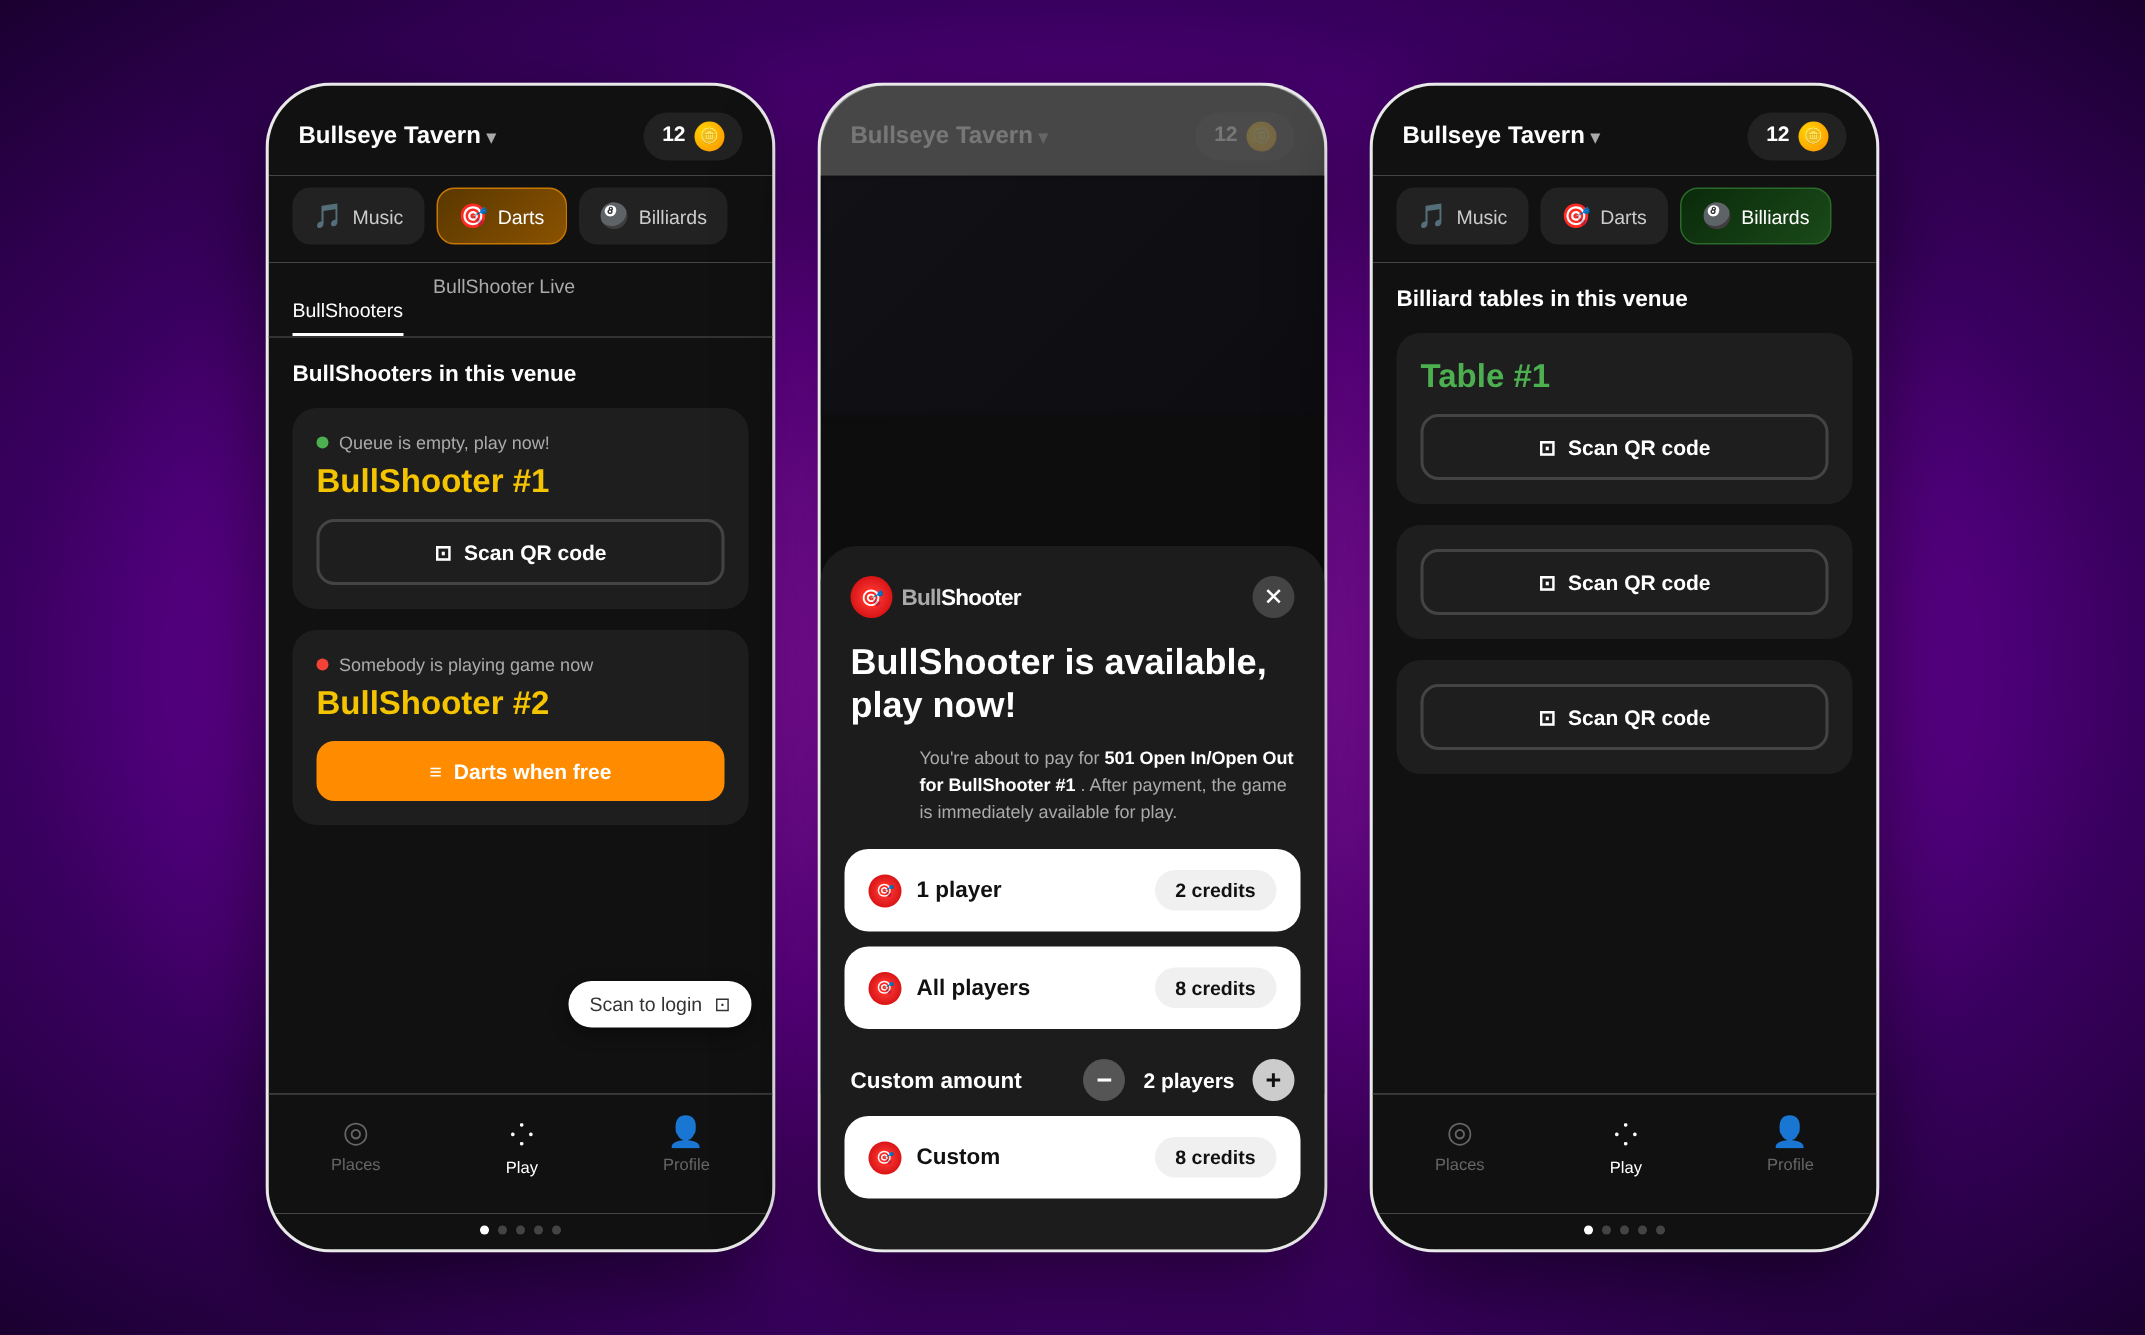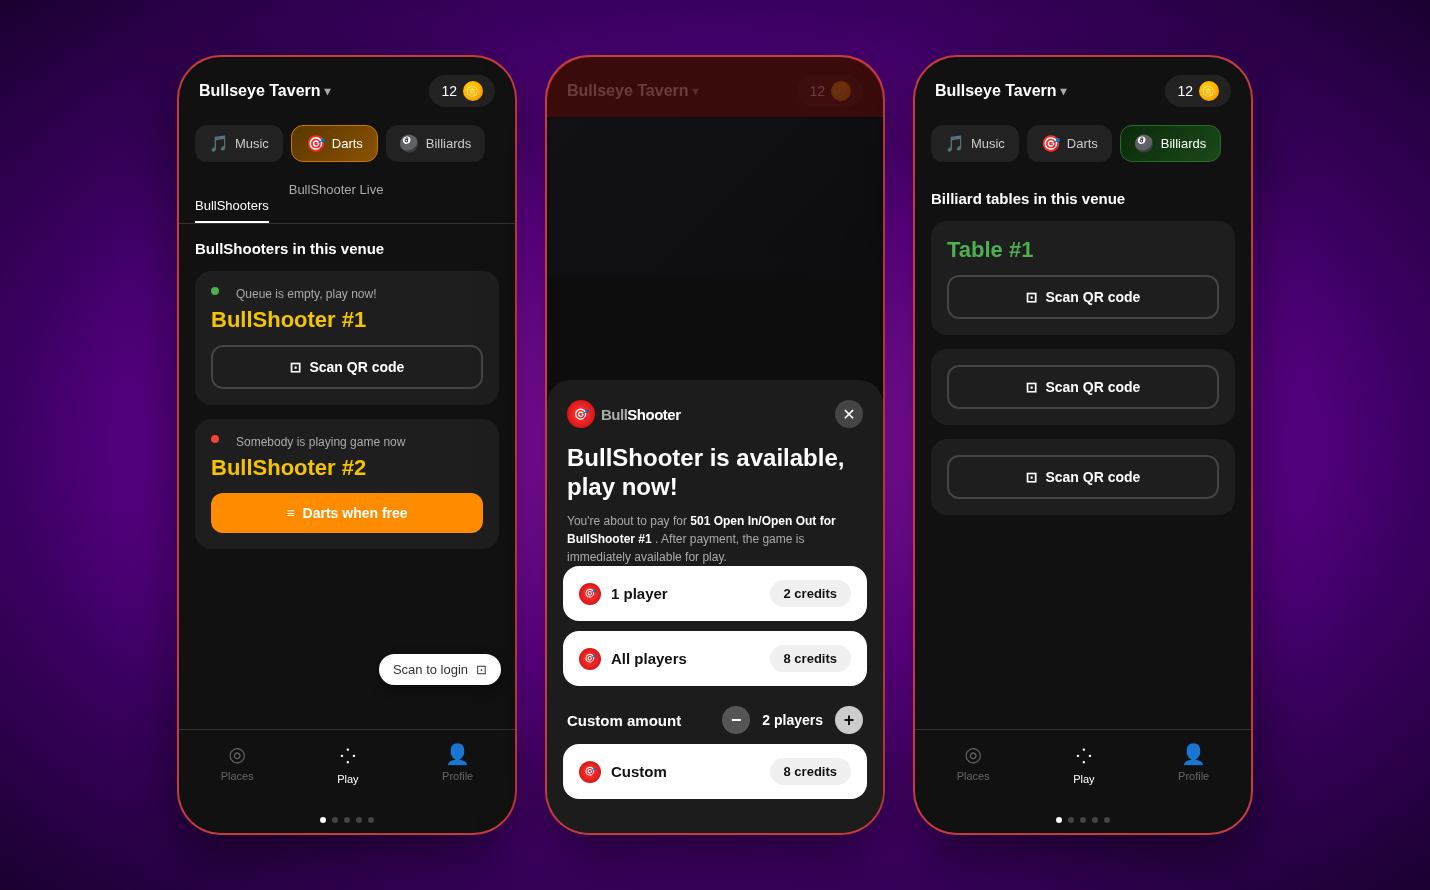--- a/index.html
+++ b/index.html
@@ -15,21 +15,21 @@
     }
     .phones-container {
       display: flex;
       gap: 28px;
       align-items: center;
       justify-content: center;
     }
     .phone {
       width: 340px;
       height: 780px;
-      background: #b91c1c;
+      background: #e5e5e5;
       border-radius: 44px;
       border: 2px solid rgba(255,255,255,0.15);
       overflow: hidden;
       position: relative;
       display: flex;
       flex-direction: column;
       box-shadow: 0 20px 60px rgba(0,0,0,0.6), inset 0 0 0 1px rgba(255,255,255,0.08);
     }
     .phone-screen {
       flex: 1;
@@ -53,25 +53,24 @@
       display: flex;
       align-items: center;
       gap: 4px;
     }
     .venue-name span.chevron { font-size: 12px; color: #aaa; }
     .credits-badge {
       background: #222;
       border-radius: 20px;
       padding: 6px 12px;
       display: flex;
-      align-items: center;
       gap: 6px;
       color: #fff;
       font-size: 14px;
-      font-weight: 400;
+      font-weight: 700;
     }
     .coin-icon {
       width: 20px;
       height: 20px;
       background: radial-gradient(circle at 35% 35%, #ffd700, #ff8c00);
       border-radius: 50%;
       display: flex;
       align-items: center;
       justify-content: center;
       font-size: 10px;
@@ -141,22 +140,22 @@
     }
     
     .machine-card {
       background: #1e1e1e;
       border-radius: 16px;
       padding: 16px;
       margin-bottom: 14px;
     }
     .machine-status {
       display: flex;
-      align-items: flex-start;
-      gap: 17px;
+      align-items: center;
+      gap: 7px;
       font-size: 12px;
       margin-bottom: 6px;
     }
     .status-dot {
       width: 8px;
       height: 8px;
       border-radius: 50%;
     }
     .status-dot.green { background: #4caf50; }
     .status-dot.red { background: #f44336; }
@@ -310,24 +309,25 @@
       cursor: pointer;
     }
     .modal-title {
       padding: 0 20px 10px;
       font-size: 24px;
       font-weight: 800;
       color: #fff;
       line-height: 1.2;
     }
     .modal-desc {
-      padding: 0 20px 0;
+      padding: 0 20px 16px;
       font-size: 12px;
       color: #aaa;
       line-height: 1.5;
+      margin-left: 46px;
     }
     .modal-desc strong { color: #fff; }
     .payment-option {
       margin: 0 16px 10px;
       background: #fff;
       border-radius: 16px;
       padding: 14px 16px;
       display: flex;
       align-items: center;
       justify-content: space-between;

